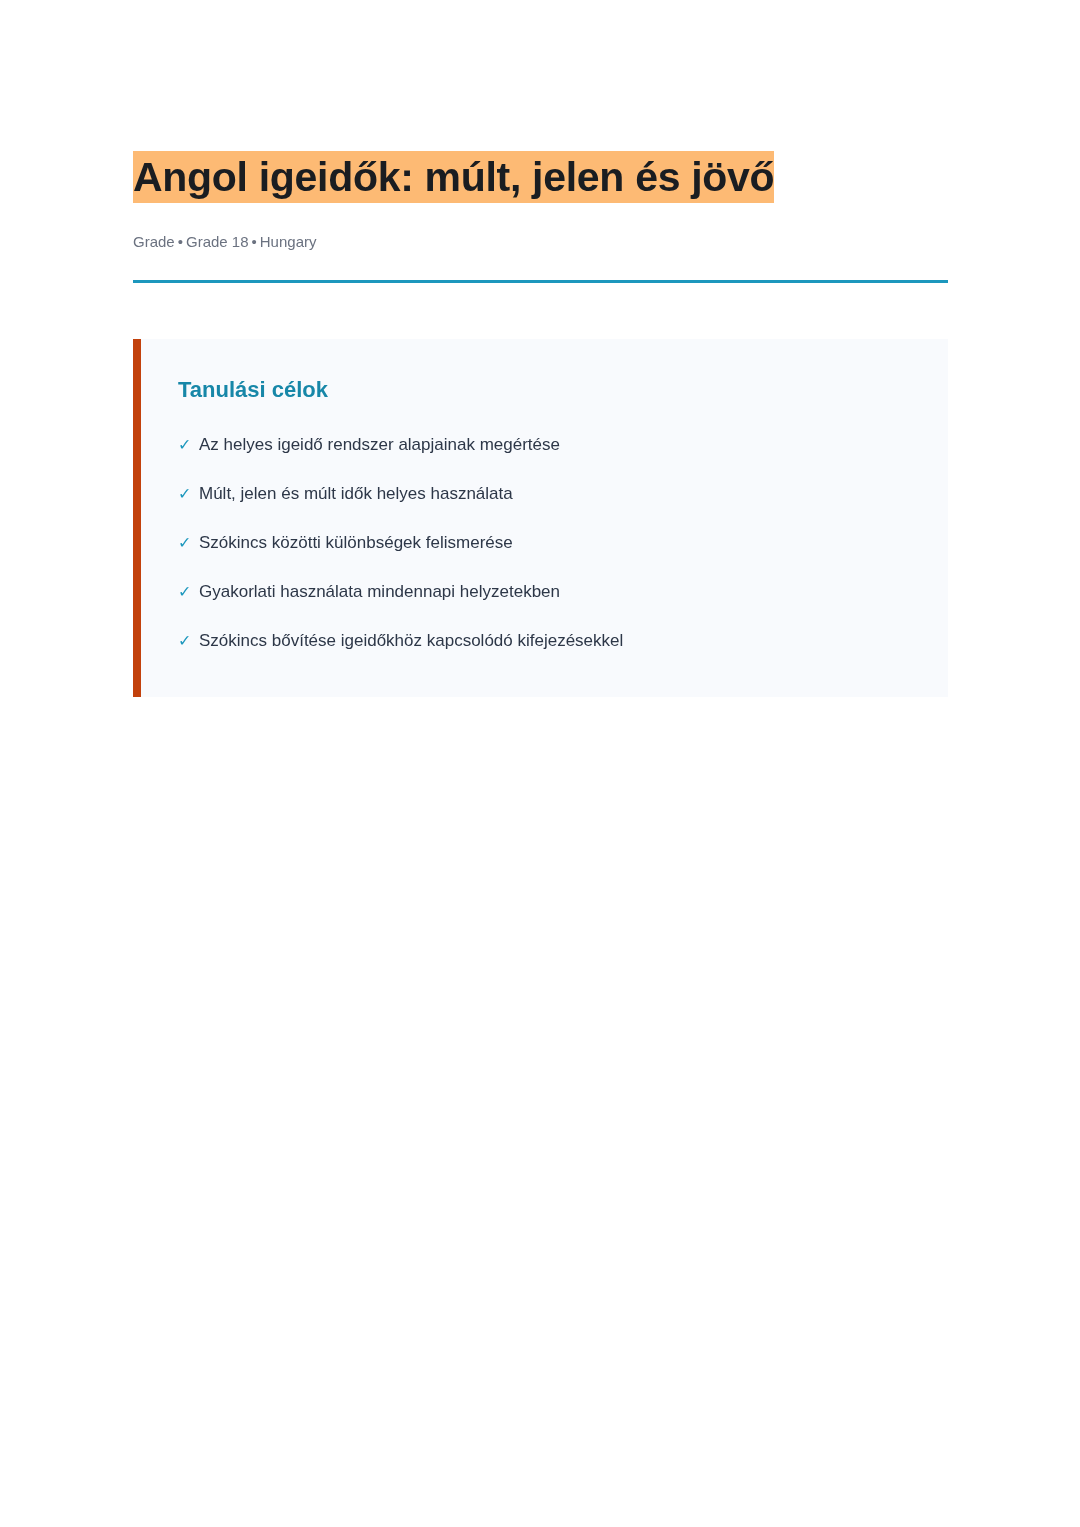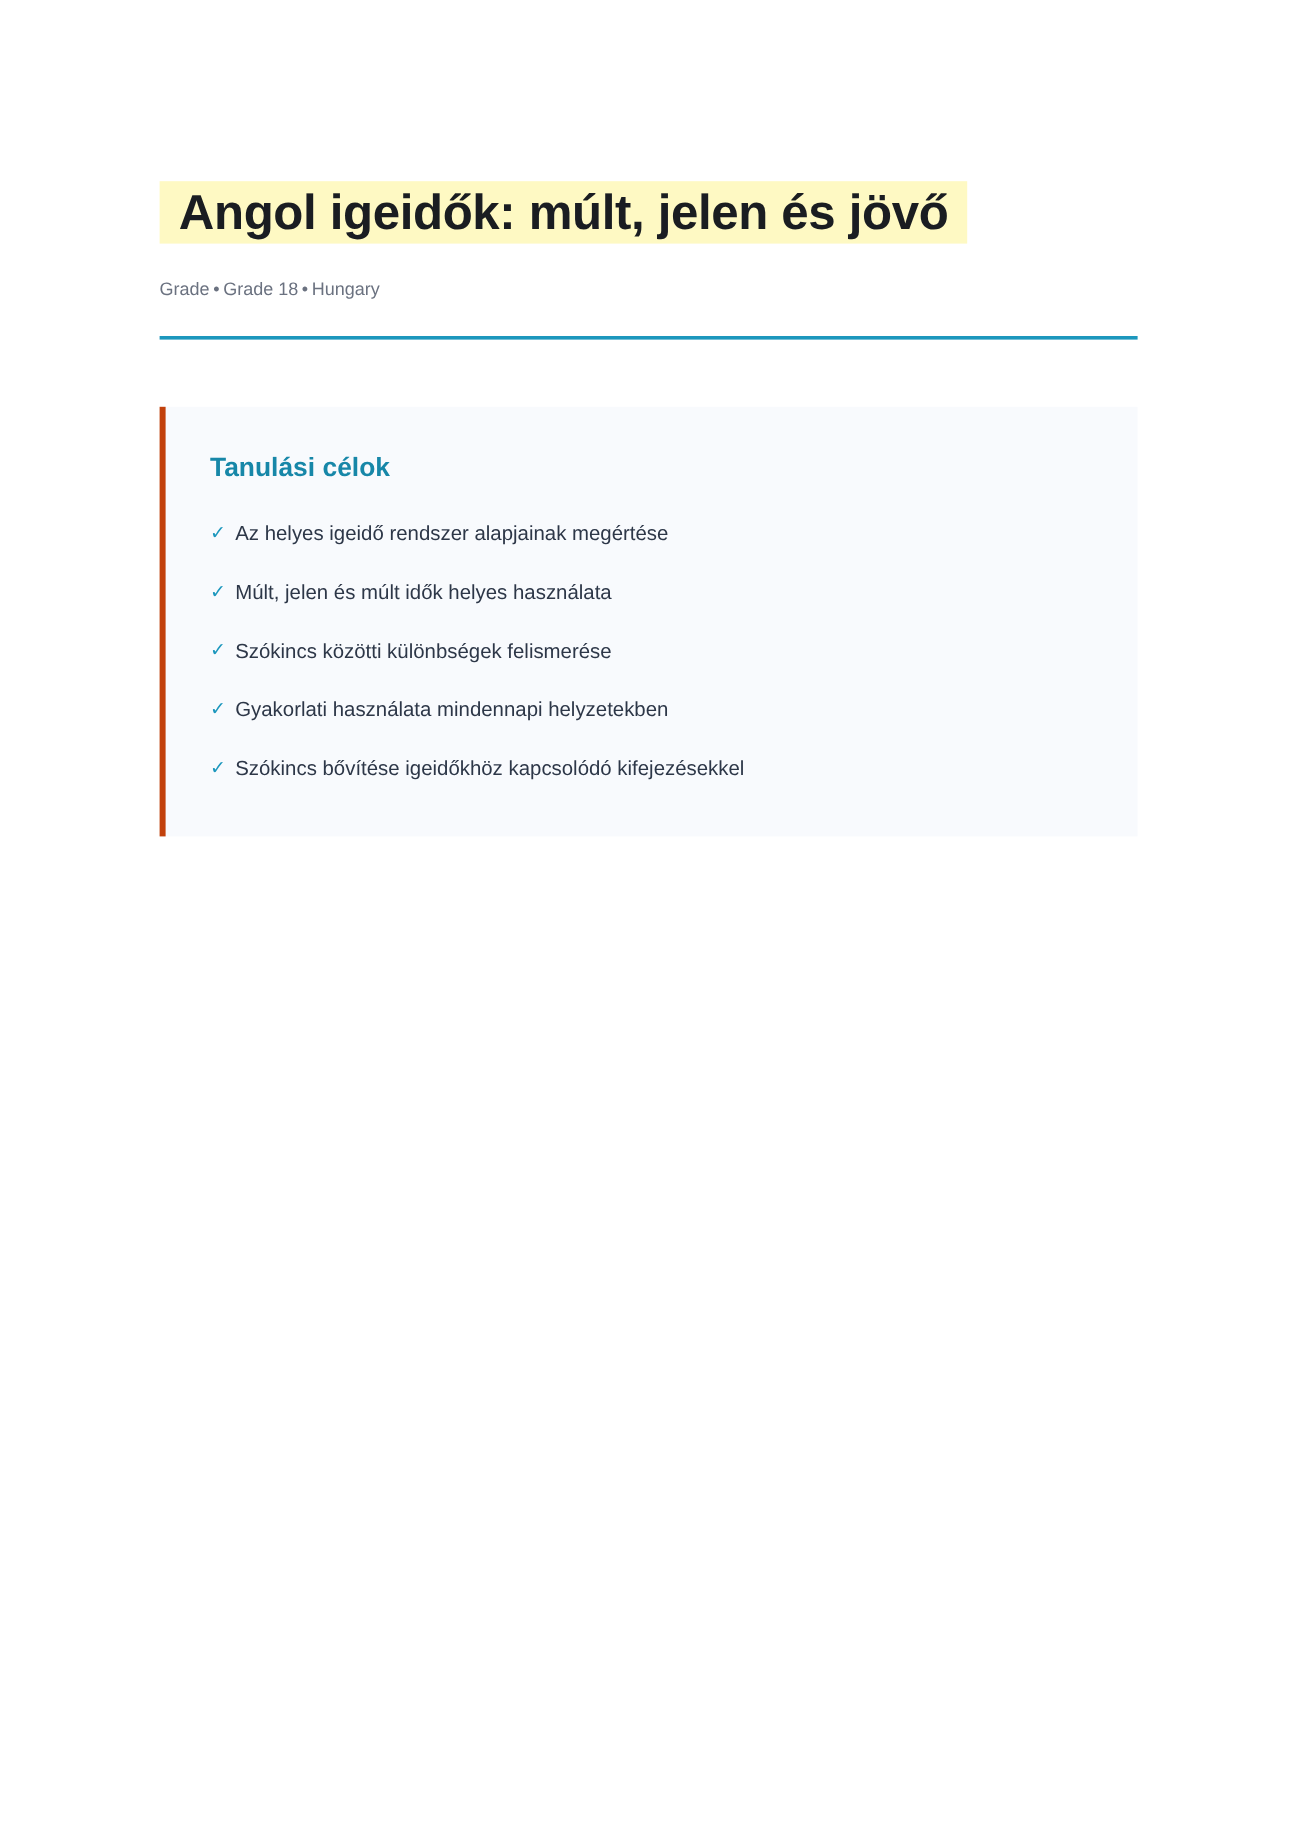--- a/index.html
+++ b/index.html
@@ -28,24 +28,24 @@
   .doc-title {
     margin: 0;
     font-size: 41px;
     font-weight: bold;
     line-height: 68px;
     letter-spacing: -0.3px;
     color: #1a1d21;
     max-width: 760px;
   }
   .doc-title .hl {
-    background: #fef9c3;
+    background: #fdba74;
     box-decoration-break: clone;
     -webkit-box-decoration-break: clone;
-    padding: 3px 16px;
+    padding: 3px 0;
   }
 
   
   .doc-subtitle {
     margin: 31px 0 0 0;
     font-size: 19.5px;
     font-weight: normal;
     line-height: 28px;
     color: #4b5563;
   }
@@ -70,21 +70,21 @@
     background: #1c97bd;
     border: 0;
   }
 
   
   .objectives {
     margin: 56px 0 0 0;
     width: 815px;
     box-sizing: border-box;
     background: #f8fafd;
-    border-left: 5px solid #c2410c;
+    border-left: 8px solid #c2410c;
     padding: 36px 40px 44px 37px;
   }
   .objectives-title {
     margin: 0 0 28px 0;
     font-size: 22px;
     font-weight: bold;
     line-height: 30px;
     color: #1787a8;
   }
   .objectives-list {

